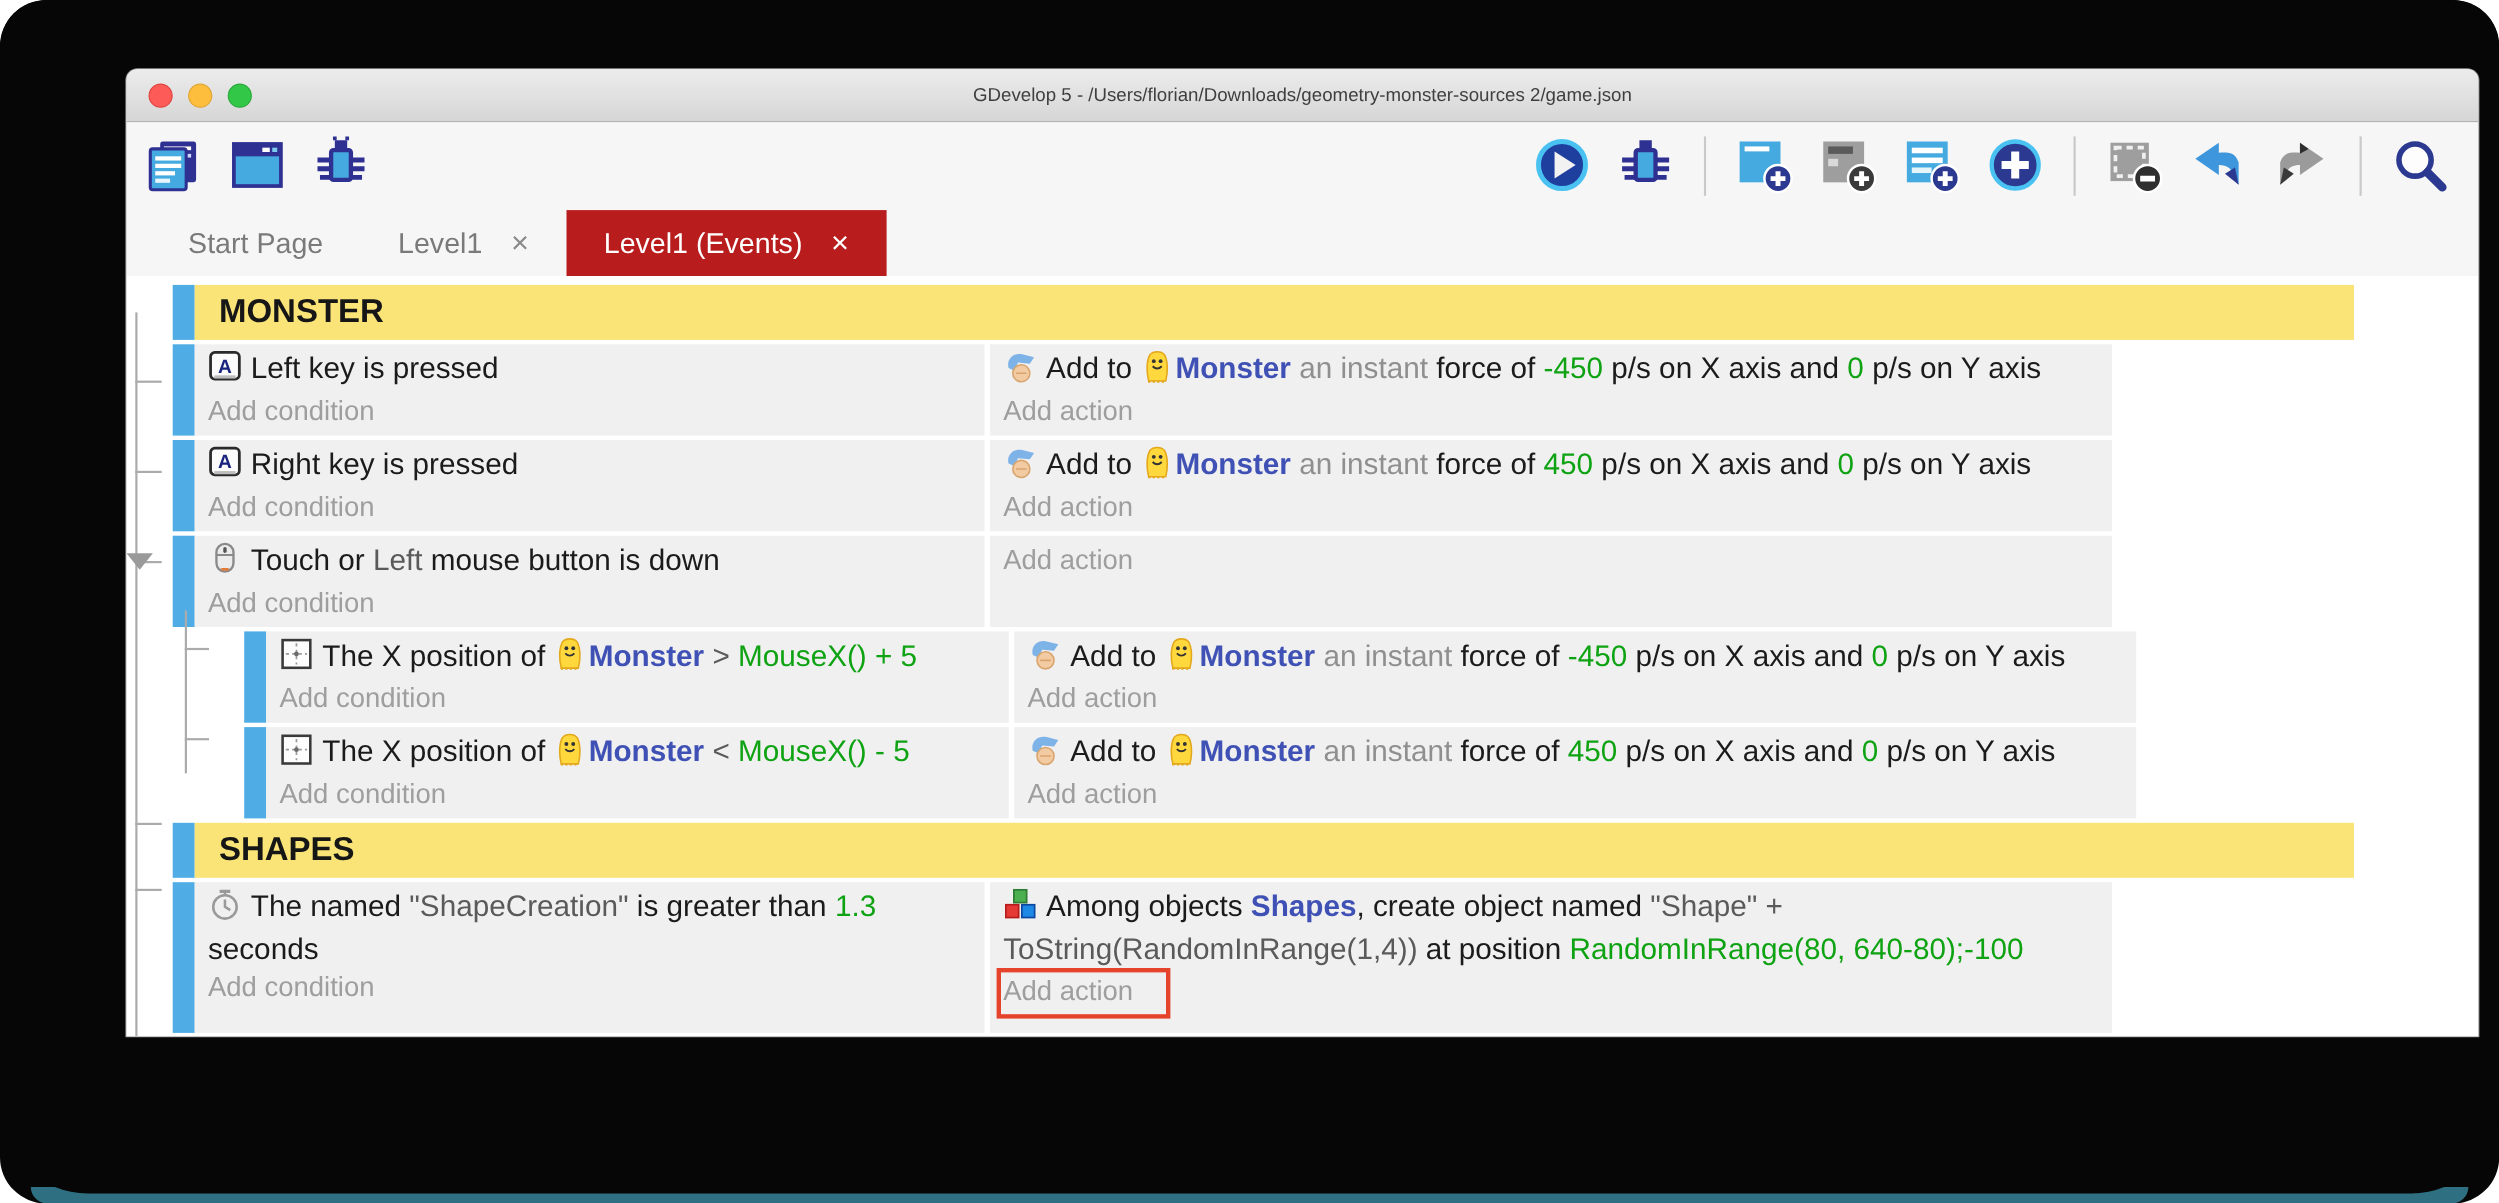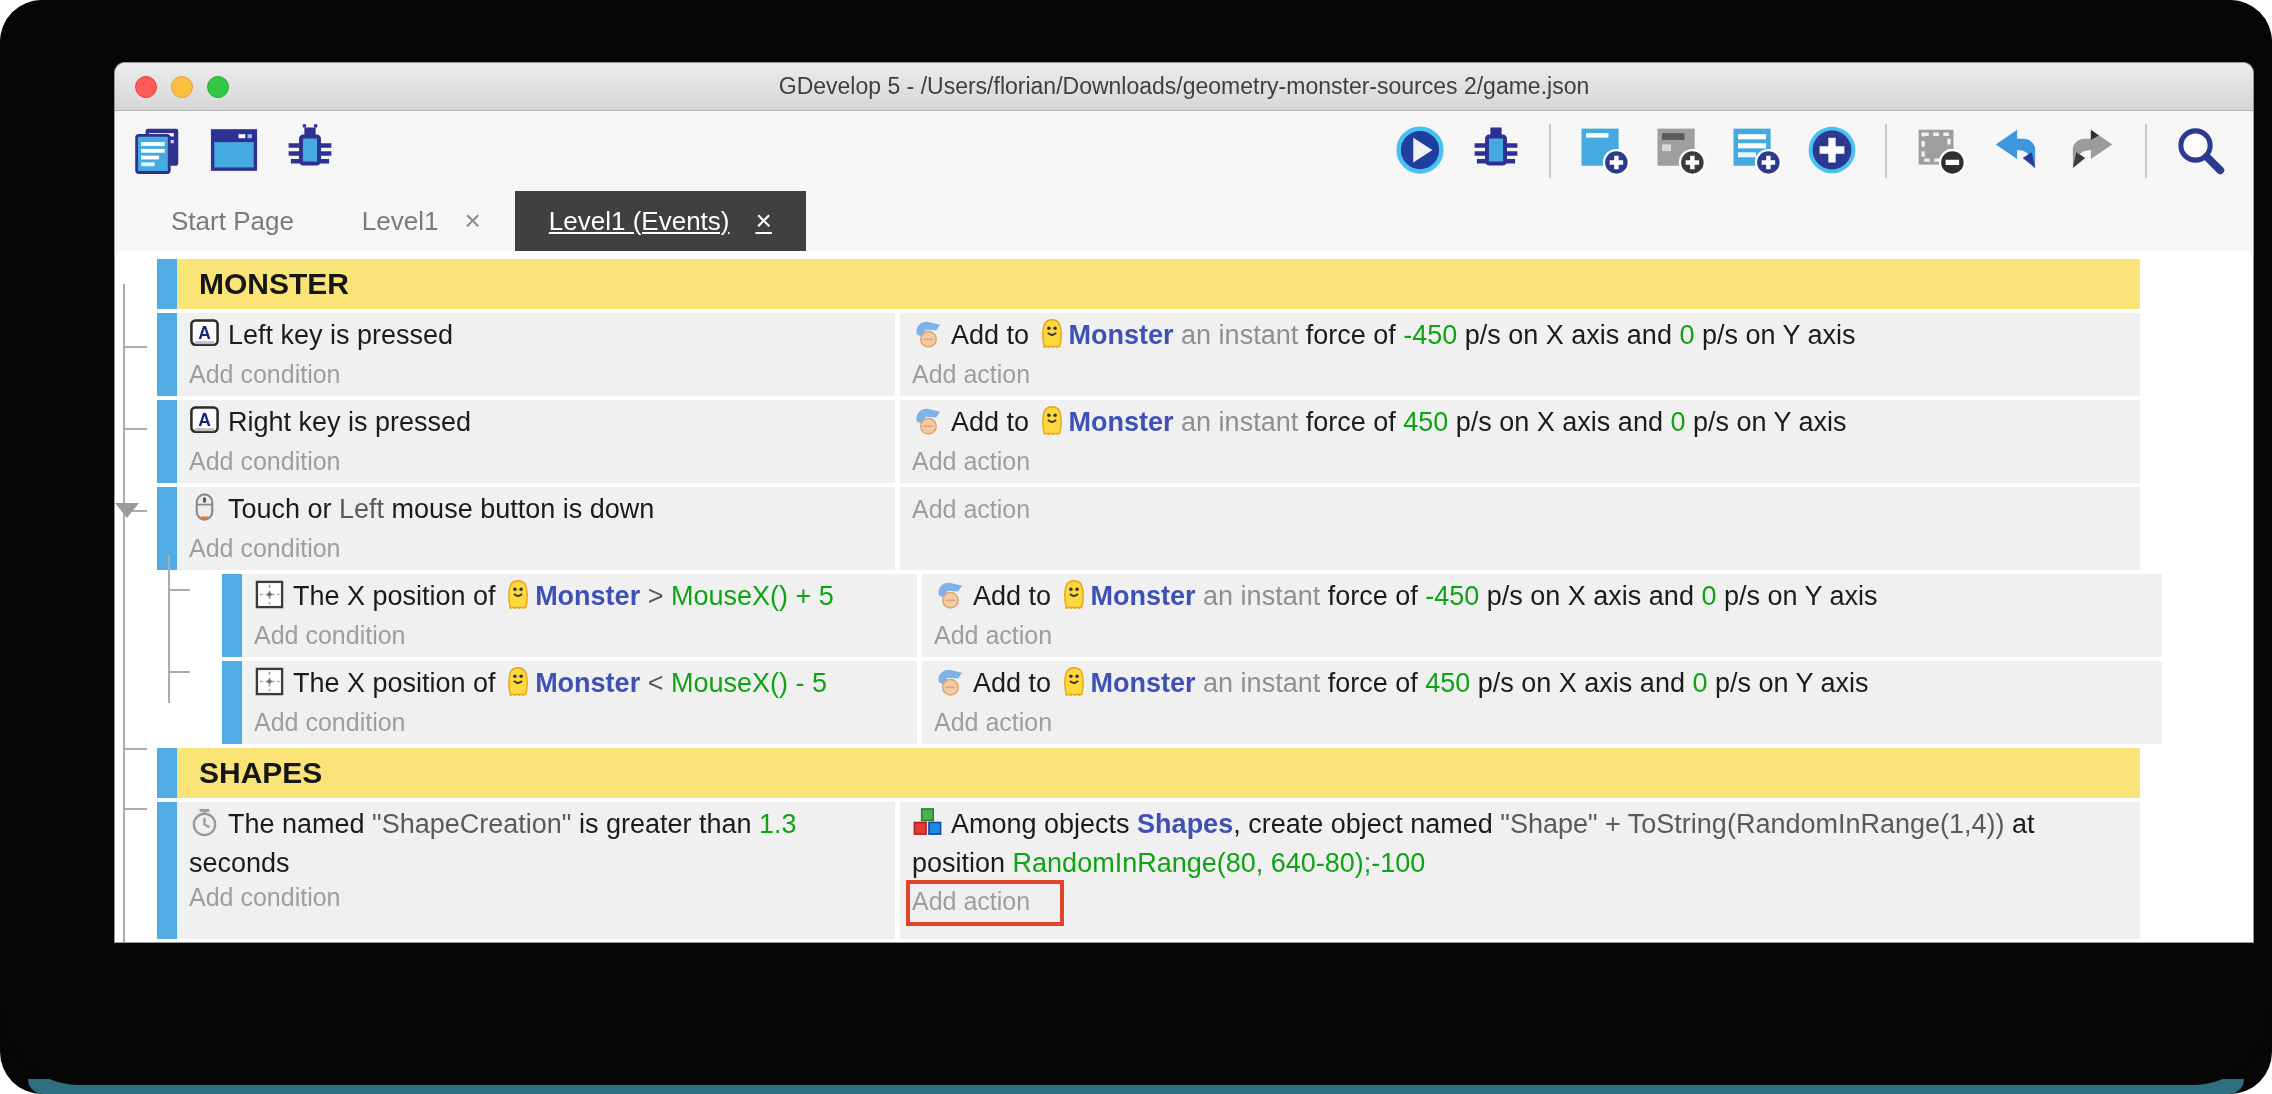--- a/index.html
+++ b/index.html
@@ -3,57 +3,57 @@
 <meta charset="utf-8">
 <style>
   html,body{margin:0;padding:0;background:#ffffff;font-family:"Liberation Sans",sans-serif;}
   .screen{position:relative;width:2272px;height:1094px;background:#060606;border-radius:42px;overflow:hidden;}
   .bottom-strip{position:absolute;left:28px;right:28px;bottom:0;height:15px;background:#2E6F82;border-radius:0 0 30px 30px;}
   .shadow-mask{position:absolute;left:0;right:0;top:0;bottom:9px;background:#060606;border-radius:42px 42px 80px 80px;}
 
   
   .window{position:absolute;left:115px;top:63px;width:2138px;height:879px;background:#ffffff;border-radius:10px 10px 0 0;overflow:hidden;box-shadow:0 0 0 1px #9a9a9a;}
   .titlebar{position:relative;height:47px;background:linear-gradient(#ECECEC,#D6D6D6);border-bottom:1px solid #b3b3b3;display:flex;align-items:center;justify-content:center;}
-  .title-text{font-size:23px;color:#3f3f3f;}
+  .title-text{font-size:17px;color:#3f3f3f;}
   .traffic{position:absolute;left:20px;top:0;height:100%;display:flex;align-items:center;gap:14px;}
   .light{width:20px;height:20px;border-radius:50%;}
   .light.red{background:#FC5B57;border:1px solid #E2423E;}
   .light.yellow{background:#FDBE3E;border:1px solid #E0A432;}
   .light.green{background:#33C748;border:1px solid #27A838;}
   .toolbar{display:flex;align-items:center;height:80px;background:#F6F6F6;padding:0 24px 0 14px;}
   .tb-group{display:flex;align-items:center;gap:18px;}
   .tb-spacer{flex:1;}
   .tb-btn{width:58px;height:58px;border:0;background:transparent;padding:2px;display:flex;align-items:center;justify-content:center;cursor:pointer;}
   .tb-btn svg{width:54px;height:54px;}
   .tb-divider{width:2px;height:54px;background:#c9c9c9;margin:0 6px;}
 
   
   .tabs{display:flex;align-items:stretch;height:60px;background:#F6F6F6;padding-left:22px;}
   .tab{display:flex;align-items:center;gap:26px;padding:0 34px;font-size:26px;color:#7a7a7a;cursor:pointer;}
   .tab .tab-close{font-size:28px;color:#8a8a8a;}
-  .tab.active{background:#404040;color:#ffffff;text-decoration:underline;}
+  .tab.active{background:#b91c1c;color:#ffffff;}
   .tab.active .tab-close{color:#ffffff;}
 
   
   .events-panel{position:relative;height:692px;background:#ffffff;padding:8px 0 0 10px;box-sizing:border-box;overflow:hidden;}
   .events-list{display:flex;flex-direction:column;height:100%;}
   .tree{position:absolute;background:#ababab;}
   .tri{position:absolute;width:0;height:0;border-left:12px solid transparent;border-right:12px solid transparent;border-top:15px solid #9a9a9a;}
 
   .group-row{display:flex;margin:0 0 4px 32px;}
   .group-row .bar{width:20px;background:#4FACE4;}
   .group-label{width:1963px;box-sizing:border-box;background:#FAE478;display:flex;align-items:center;padding-left:22px;font-size:30px;font-weight:600;color:#161616;height:50px;}
 
   .event-row{display:flex;margin:0 0 4px 32px;}
   .event-row.depth1{margin-left:97px;}
   .event-row .bar{width:20px;background:#4FACE4;flex:none;}
   .cells{display:flex;}
   .cond{width:718px;box-sizing:border-box;background:#F0F0F0;padding:5px 8px 5px 12px;}
   .depth1 .cond{width:675px;}
-  .acts{width:1240px;box-sizing:border-box;background:#F0F0F0;padding:5px 8px 5px 12px;margin-left:5px;}
+  .acts{width:1020px;box-sizing:border-box;background:#F0F0F0;padding:5px 8px 5px 12px;margin-left:5px;}
   .event-row:last-child{flex:1;}
 
   .evt-line{font-size:27px;line-height:34px;color:#1b1b1b;cursor:pointer;}
   .seg-text{color:#1b1b1b;}
   .seg-muted{color:#8f8f8f;}
   .seg-param{color:#5a5a5a;}
   .seg-expr{color:#0FA314;}
   .seg-object{color:#3F51B5;font-weight:bold;}
   .seg-setter{color:#2E95F2;}
   .add-link{font-size:25px;line-height:34px;color:#9e9e9e;cursor:pointer;display:inline-block;}

